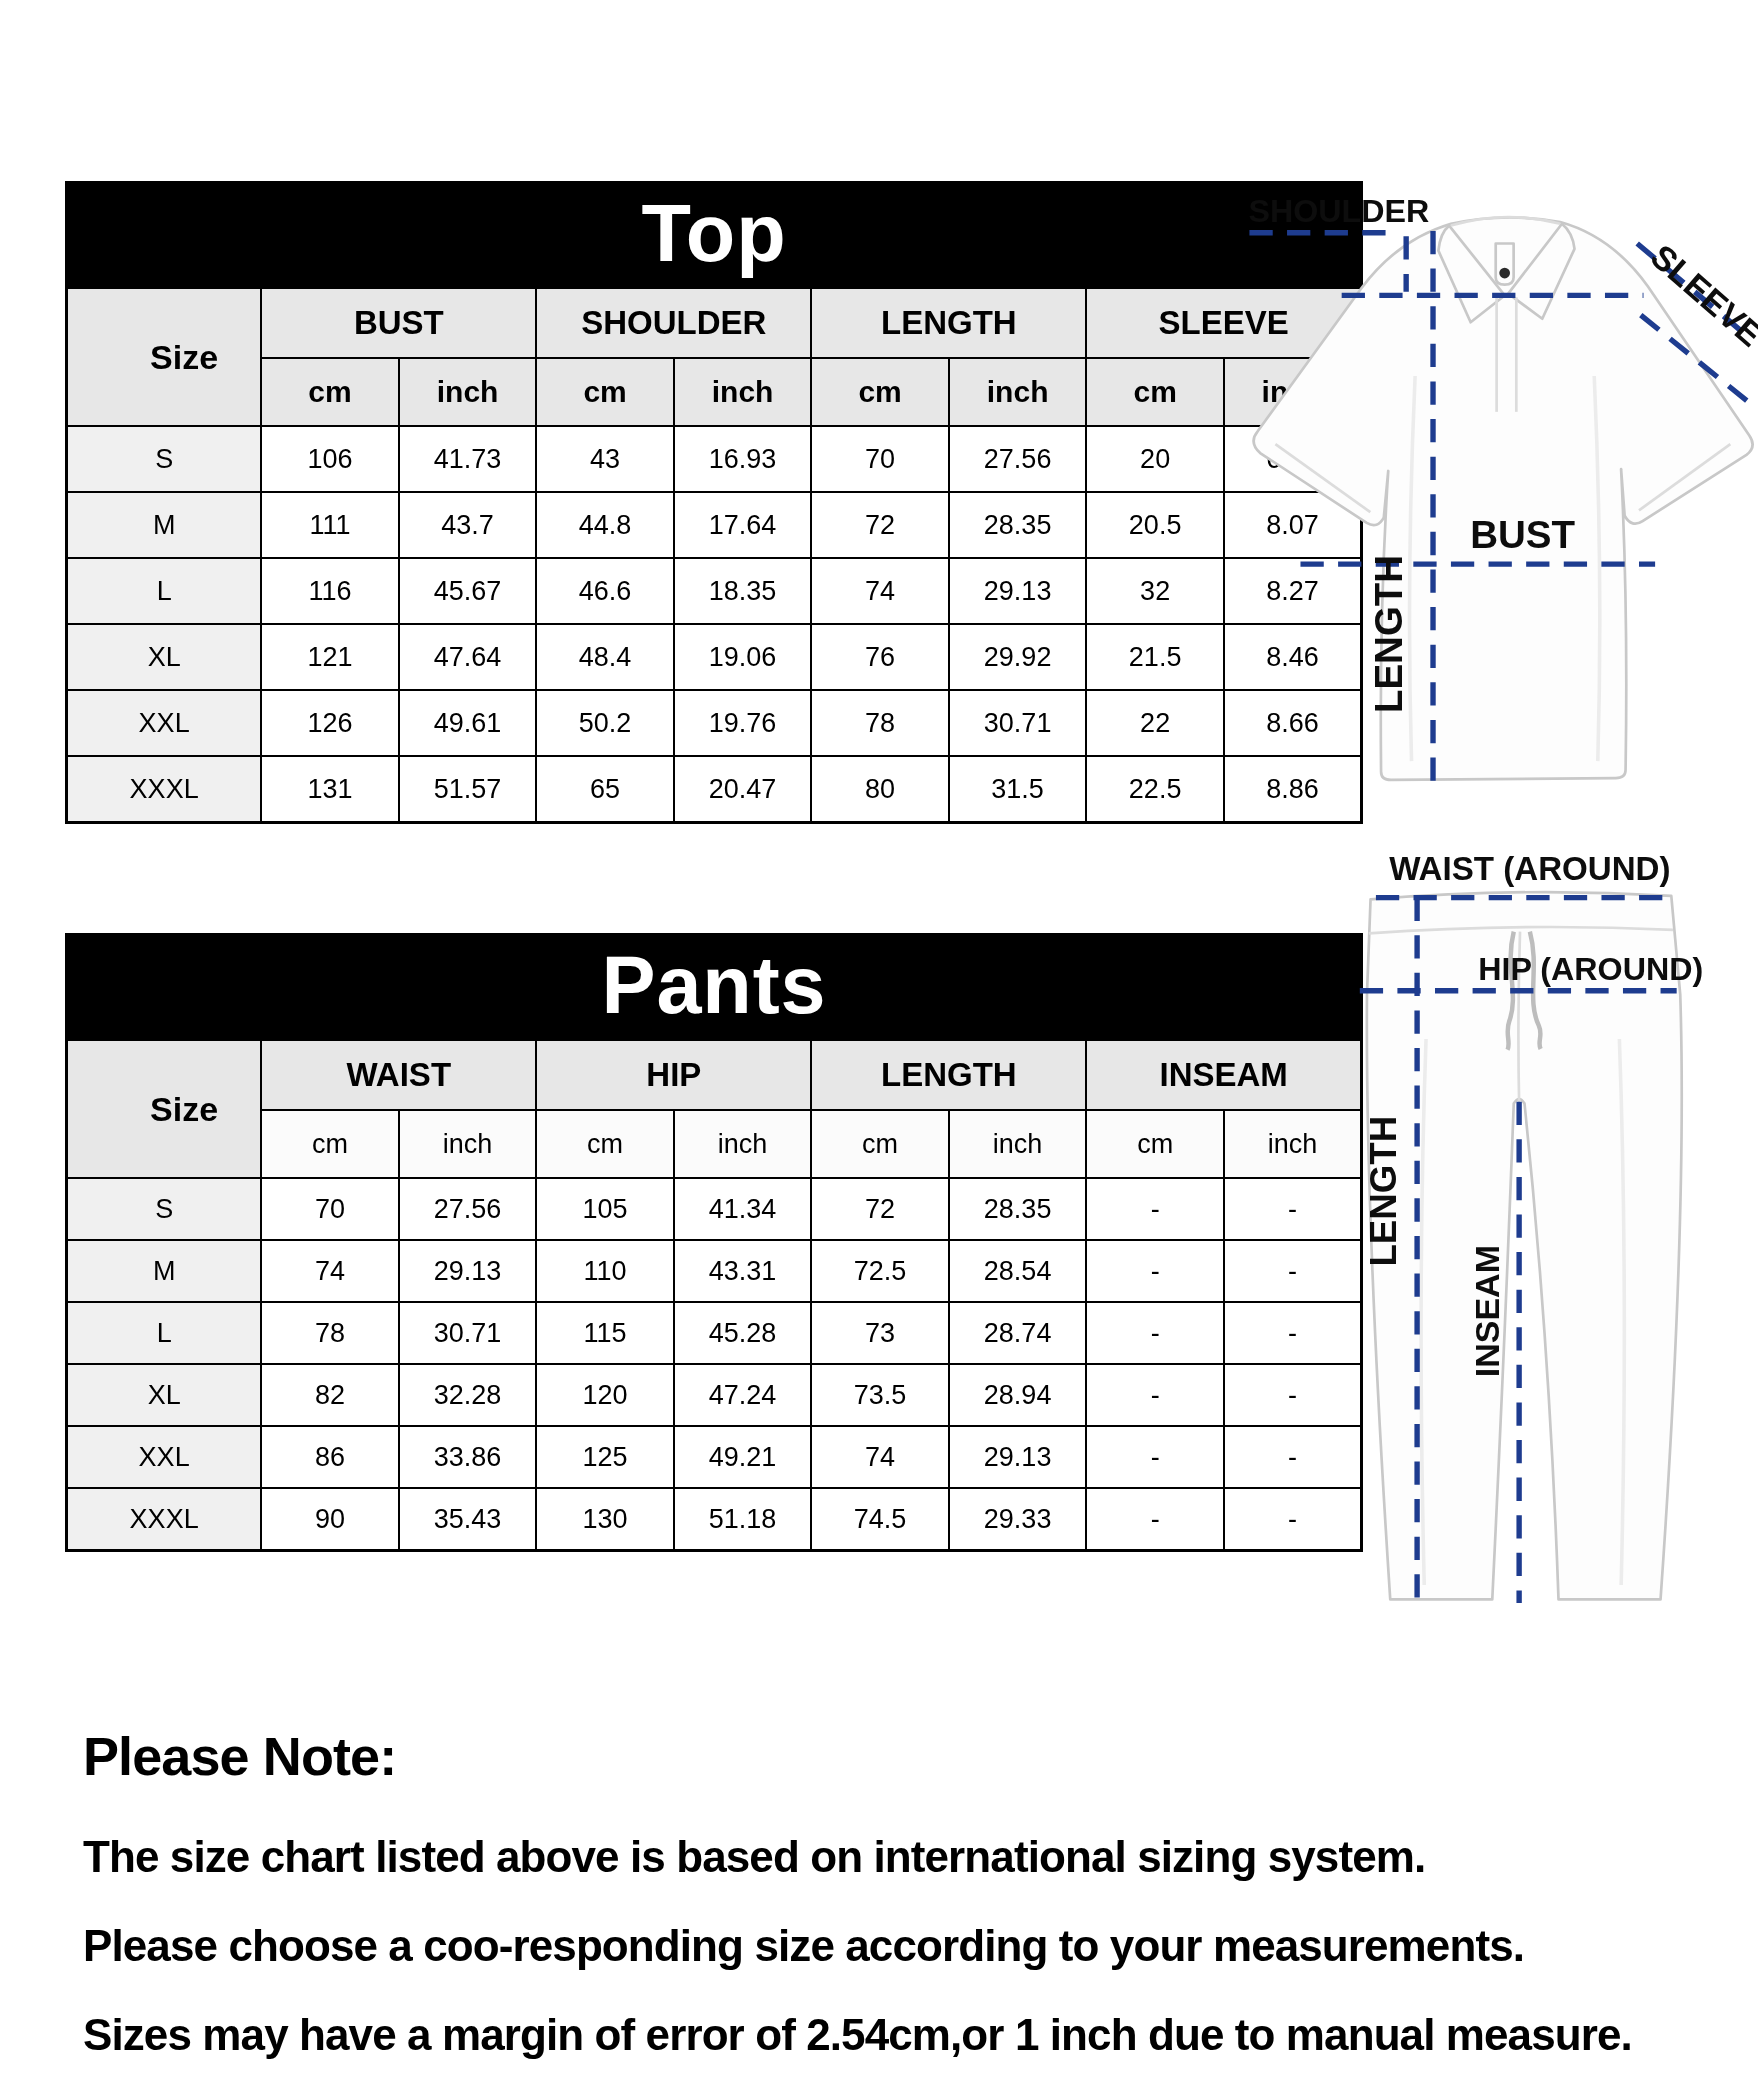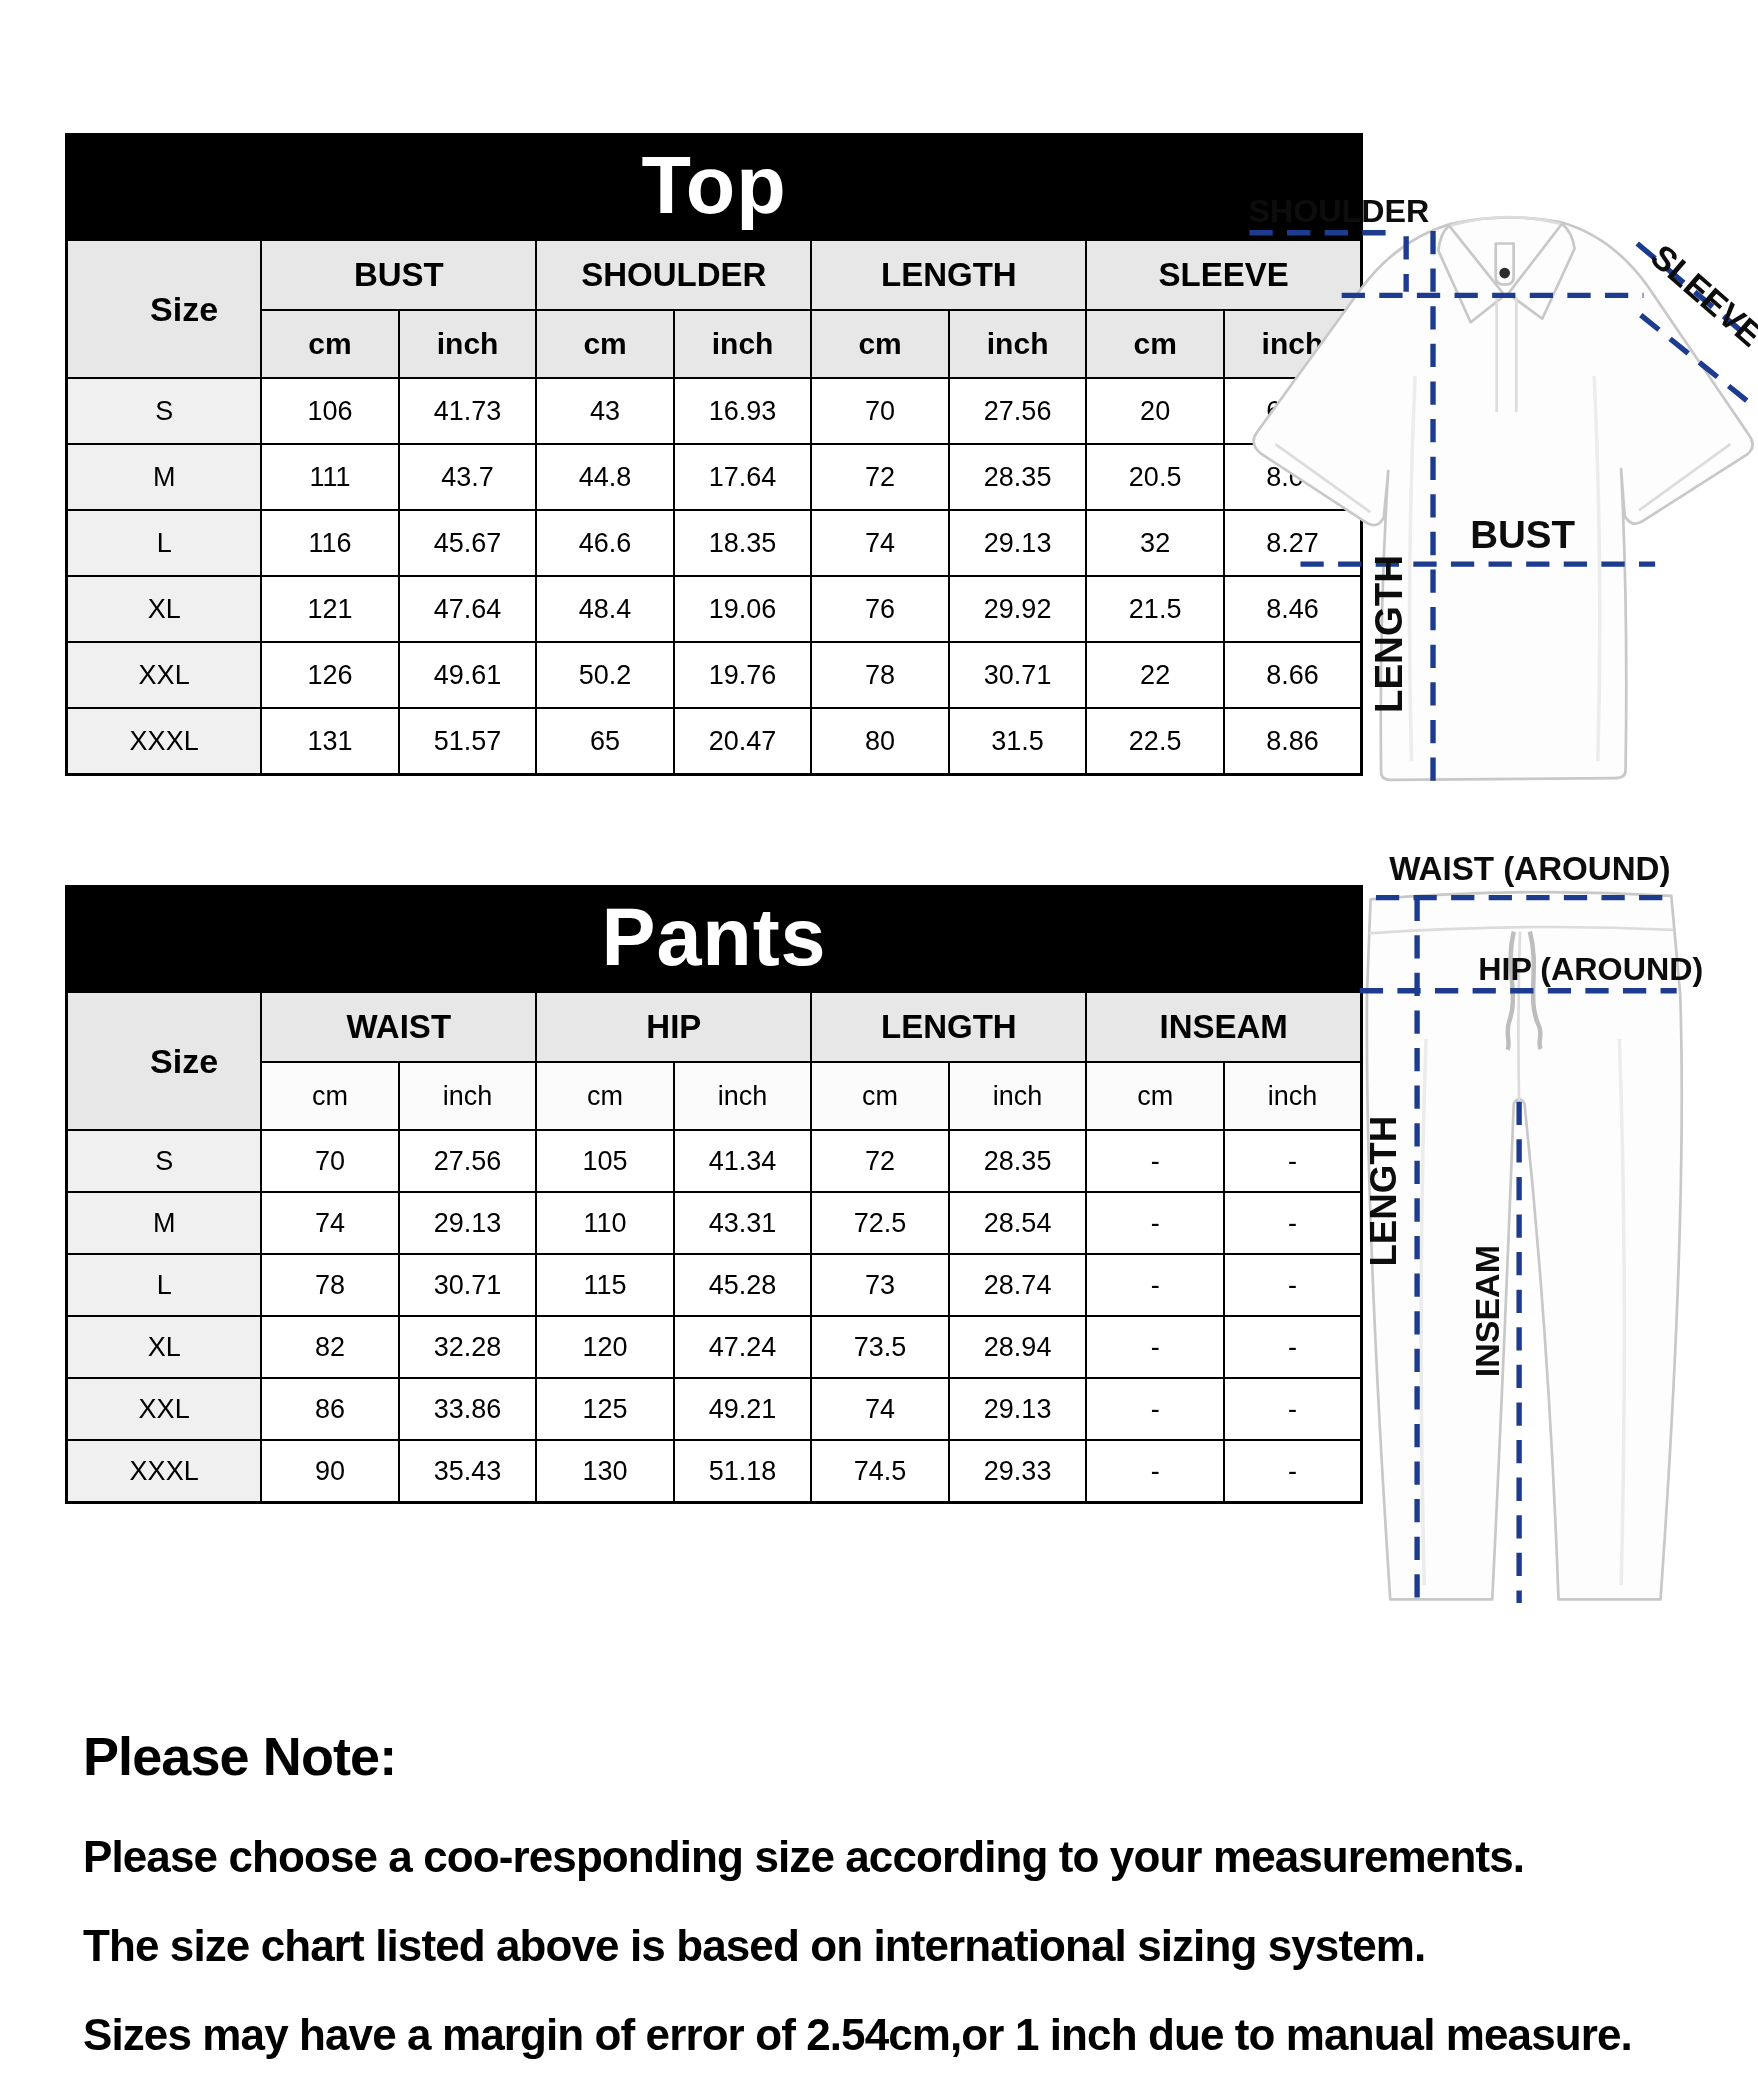--- a/index.html
+++ b/index.html
@@ -1,20 +1,20 @@
 <!DOCTYPE html>
 <html style="font-size:14.3px"><head>
 <meta charset="utf-8">
 <style>
   html,body{margin:0;padding:0;background:#ffffff;}
   #canvas{
     position:relative;width:1759px;height:2083px;background:#ffffff;
     font-family:"Liberation Sans",sans-serif;color:#000;overflow:hidden;
   }
-  .table-block{position:absolute;width:1298px;}
+  .table-block{position:absolute;width:1298px;margin-top:48px;}
   .table-block.top{left:65px;top:133px;}
   .table-block.pants{left:65px;top:885px;}
   .title-bar{
     height:105px;background:#000000;color:#ffffff;
     display:flex;align-items:center;justify-content:center;
     font-size:81px;font-weight:bold;letter-spacing:0.9px;
   }
   table.size-table{
     width:100%;border-collapse:collapse;table-layout:fixed;background:#fff;
     border:3.6px solid #000;
@@ -347,19 +347,19 @@
 
       <text x="268" y="42" text-anchor="middle" font-size="37">WAIST (AROUND)</text>
       <text x="336" y="154" text-anchor="middle" font-size="36">HIP (AROUND)</text>
       <text transform="translate(118,390) rotate(-90)" text-anchor="middle" font-size="41">LENGTH</text>
       <text transform="translate(234,524) rotate(-90)" text-anchor="middle" font-size="38">INSEAM</text>
     </svg>
   </div>
 
   <div id="notes">
     <p class="note-heading">Please Note:</p>
+    <p class="note-line">The size chart listed above is based on international sizing system.</p>
     <p class="note-line">Please choose a coo-responding size according to your measurements.</p>
-    <p class="note-line">The size chart listed above is based on international sizing system.</p>
     <p class="note-line">Sizes may have a margin of error of 2.54cm,or 1 inch due to manual measure.</p>
   </div>
 
 </div>
 
 
 </body></html>

